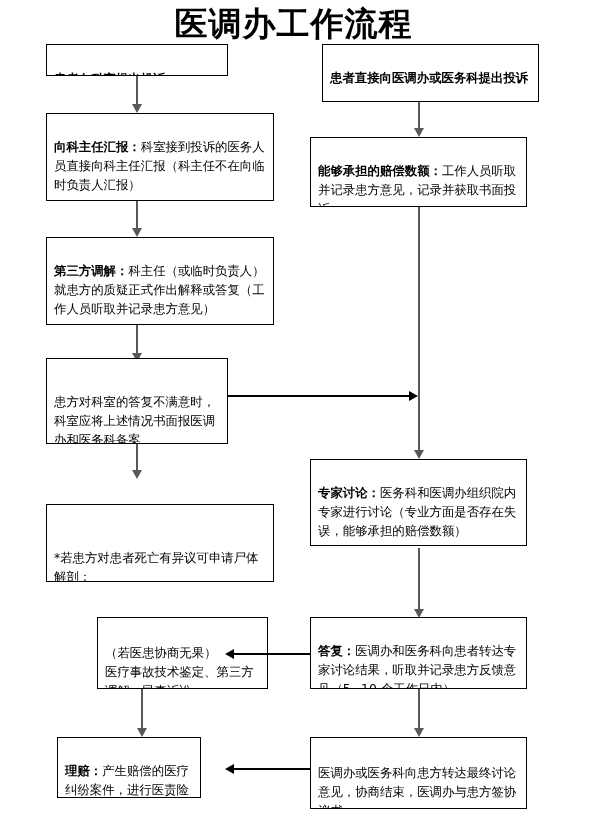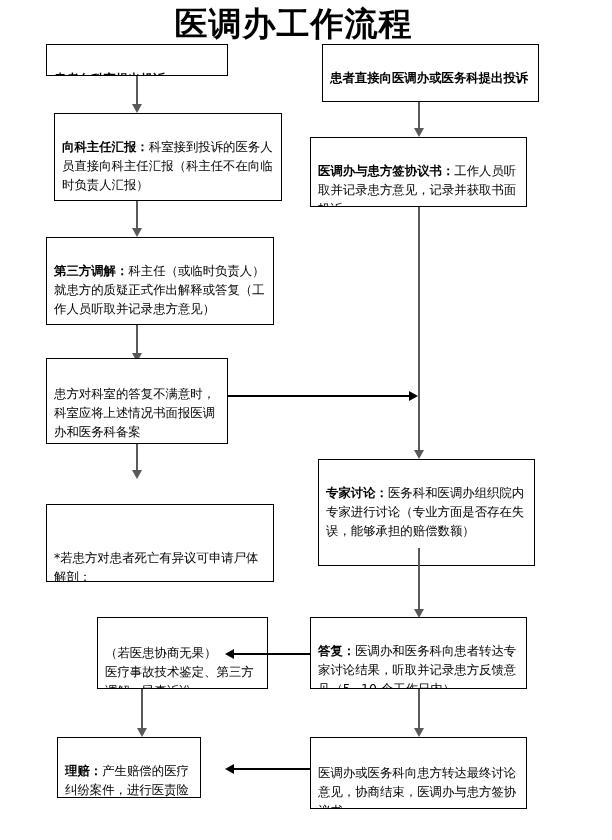--- a/index.html
+++ b/index.html
@@ -80,35 +80,35 @@
 
   <div id="title">医调办工作流程</div>
 
   <div class="box allbold" style="left:46px; top:44px; width:182px; height:32px; padding-top:5px;">
     <span>患者向科室提出投诉</span>
   </div>
 
   <div class="conn v" style="left:136px; top:76px; height:32px;"></div>
   <div class="arrow down" style="left:132px; top:104px;"></div>
 
-  <div class="box bold-lead" style="left:46px; top:113px; width:228px; height:88px;margin-left:8px;">
+  <div class="box bold-lead" style="left:46px; top:113px; width:228px; height:88px;">
     <span class="lead">向科主任汇报：</span><span>科室接到投诉的医务人员直接向科主任汇报（科主任不在向临时负责人汇报）</span>
   </div>
 
   <div class="conn v" style="left:136px; top:201px; height:32px;"></div>
   <div class="arrow down" style="left:132px; top:228px;"></div>
 
   <div class="box bold-lead" style="left:46px; top:237px; width:228px; height:88px;">
     <span class="lead">第三方调解：</span><span>科主任（或临时负责人）就患方的质疑正式作出解释或答复（工作人员听取并记录患方意见）</span>
   </div>
 
   <div class="conn v" style="left:136px; top:325px; height:34px;"></div>
   <div class="arrow down" style="left:132px; top:353px;"></div>
 
-  <div class="box" style="left:46px; top:358px; width:182px; height:86px; padding-top:6px;">
+  <div class="box" style="left:46px; top:358px; width:182px; height:86px; padding-top:14px;">
     <span>患方对科室的答复不满意时，科室应将上述情况书面报医调办和医务科备案</span>
   </div>
 
   <div class="conn h black" style="left:228px; top:395px; width:186px;"></div>
   <div class="arrow right" style="left:409px; top:391px;"></div>
 
   <div class="conn v" style="left:136px; top:444px; height:32px;"></div>
   <div class="arrow down" style="left:132px; top:470px;"></div>
 
   <div class="box" style="left:46px; top:504px; width:228px; height:78px; padding-top:24px;">
@@ -129,27 +129,27 @@
   </div>
 
   <div class="box allbold" style="left:310px; top:44px; width:217px; height:58px;margin-left:12px;">
     <span>患者直接向医调办或医务科提出投诉</span>
   </div>
 
   <div class="conn v" style="left:418px; top:102px; height:32px;"></div>
   <div class="arrow down" style="left:414px; top:128px;"></div>
 
   <div class="box bold-lead" style="left:310px; top:137px; width:217px; height:70px;">
-    <span class="lead">医调办与患方签协议书：</span><span>工作人员听取并记录患方意见，记录并获取书面投诉</span>
+    <span class="lead">能够承担的赔偿数额：</span><span>工作人员听取并记录患方意见，记录并获取书面投诉</span>
   </div>
 
   <div class="conn v" style="left:418px; top:207px; height:248px;"></div>
   <div class="arrow down" style="left:414px; top:450px;"></div>
 
-  <div class="box bold-lead" style="left:318px; top:459px; width:217px; height:107px;">
+  <div class="box bold-lead" style="left:310px; top:459px; width:217px; height:87px;">
     <span class="lead">专家讨论：</span><span>医务科和医调办组织院内专家进行讨论（专业方面是否存在失误，能够承担的赔偿数额）</span>
   </div>
 
   <div class="conn v" style="left:418px; top:548px; height:66px;"></div>
   <div class="arrow down" style="left:414px; top:609px;"></div>
 
   <div class="box bold-lead" style="left:310px; top:617px; width:217px; height:72px;">
     <span class="lead">答复：</span><span>医调办和医务科向患者转达专家讨论结果，听取并记录患方反馈意见（5~10 个工作日内）</span>
   </div>
 

